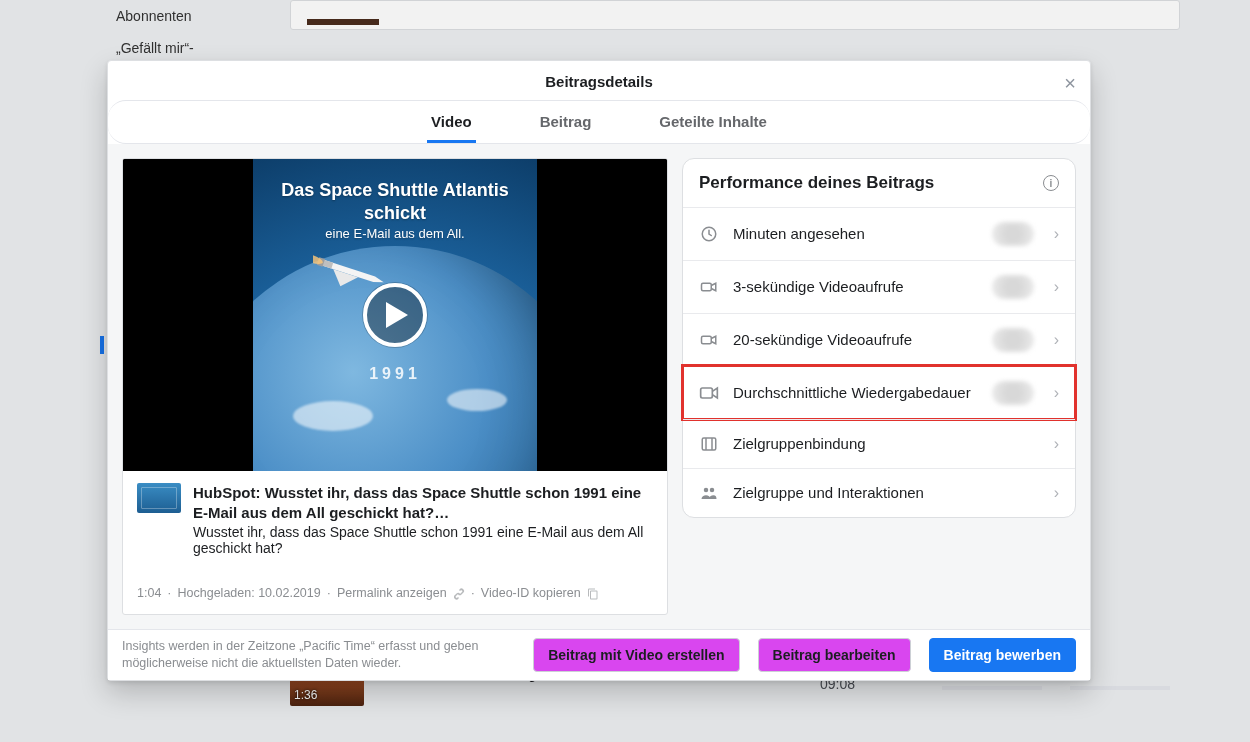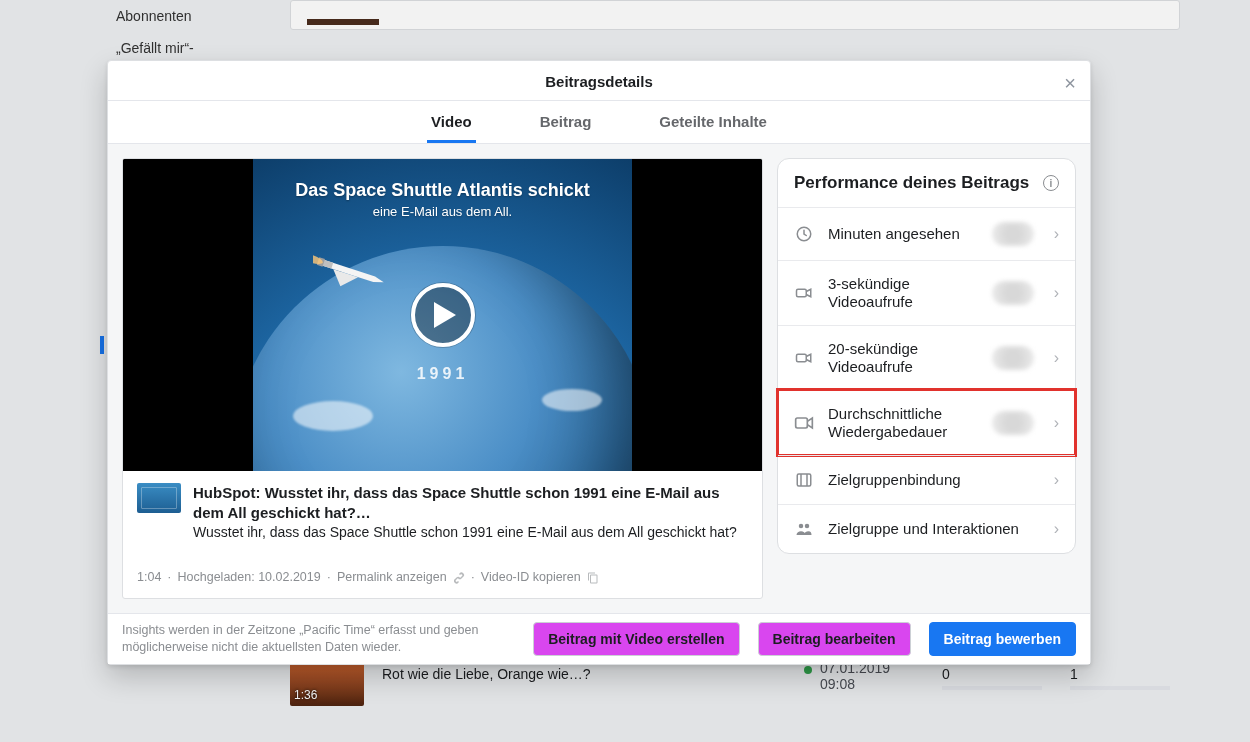--- a/index.html
+++ b/index.html
@@ -75,37 +75,38 @@
   .modal-close {
     position: absolute; right: 14px; top: 12px;
     color: #8d949e; font-size: 20px; line-height: 1;
     cursor: pointer; user-select: none;
   }
 
   .tabs {
     display: flex; justify-content: center; gap: 60px;
     border-bottom: 1px solid #e4e6eb;
     border-top: 1px solid #e4e6eb;
+    border-radius: 18px;
   }
   .tab {
     padding: 12px 4px 10px; font-size: 15px; font-weight: 600;
     color:#65676b; cursor: pointer;
     border-bottom: 3px solid transparent;
   }
   .tab.active { color:#1c1e21; border-bottom-color:#1877f2; }
 
   .modal-body {
     display: flex; gap: 14px;
     padding: 14px 14px 14px 14px;
     background: #f5f6f7;
   }
 
   
   .video-card {
-    width: 641px; background:#fff; border:1px solid #dddfe2; border-radius:3px;
+    width: 546px; background:#fff; border:1px solid #dddfe2; border-radius:3px;
     overflow: hidden;
   }
   .player {
     position: relative; width: 100%; height: 312px; background:#000;
     display:flex; align-items:stretch;
   }
   .player .letterbox-l, .player .letterbox-r { width:130px; background:#000; }
   .player .content {
     flex:1; position:relative;
     background: radial-gradient(circle at 50% 110%, #4a9bd6 0%, #2273b5 45%, #0d3e6a 100%);

